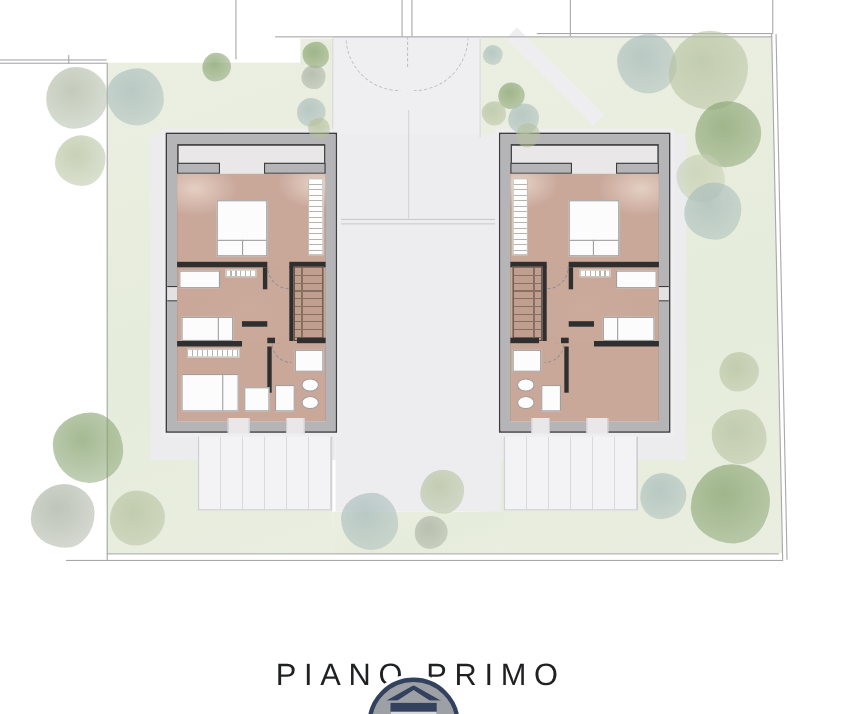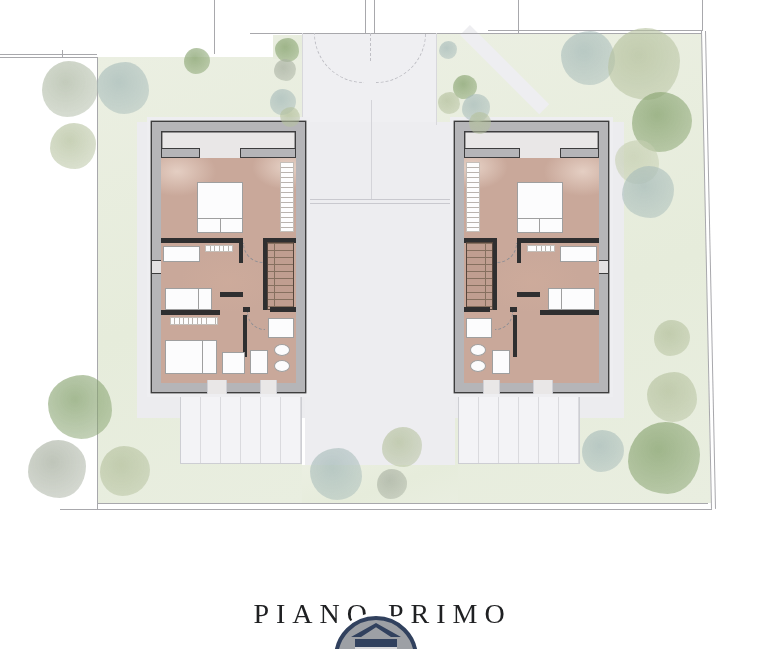--- a/index.html
+++ b/index.html
@@ -1,18 +1,18 @@
 <!DOCTYPE html>
 <html style="--grass: #e9ede0; --paving: #ededf0; --driveway: #efeff2; --apron: #ececef; --deck: #f3f3f6; --deckline: #dadade; --wall: #b5b5b8; --walldark: #3d3d3e; --iwall: #2f2f30; --floor: #c9a89a; --terrace: #e9e7e7; --furnline: #9f9f9f; --stair: #c09e90; --tread: #86705f; --line: #a8a8ac; --arc: #909095; --tick: #b9b3ae; --navy: #31415e; --logogray: #9da0a5; --titlecolor: #1f2022; --sage: #b5c19e; --green: #86a26e; --gray: #a9b1a2; --blue: #a8bcba; --pale: #c6cfb2; --graysage: #afbaa5;"><head>
 <meta charset="utf-8">
 <style>
   html,body{margin:0;padding:0;background:#fff;}
   *{box-sizing:border-box;}
   .canvas{position:relative;width:765px;height:649px;background:#ffffff;overflow:hidden;
-          font-family:Liberation Serif, serif;}
+          font-family:Liberation Sans, sans-serif;}
   .abs{position:absolute;}
 
   
   .grass{position:absolute;background:linear-gradient(160deg,#ebefe2 0%,#e6ecdb 55%,#e9eee0 100%);}
   .pave{position:absolute;background:var(--paving,#ededf0);}
   .drive{position:absolute;background:var(--driveway,#efeff2);}
   .apron{position:absolute;background:var(--apron,#ececef);}
   .deck{position:absolute;background-color:var(--deck,#f3f3f6);
         background-image:repeating-linear-gradient(90deg,transparent 0 19px,var(--deckline,#dadade) 19px 20px);
         border:1px solid #cdced3;}

